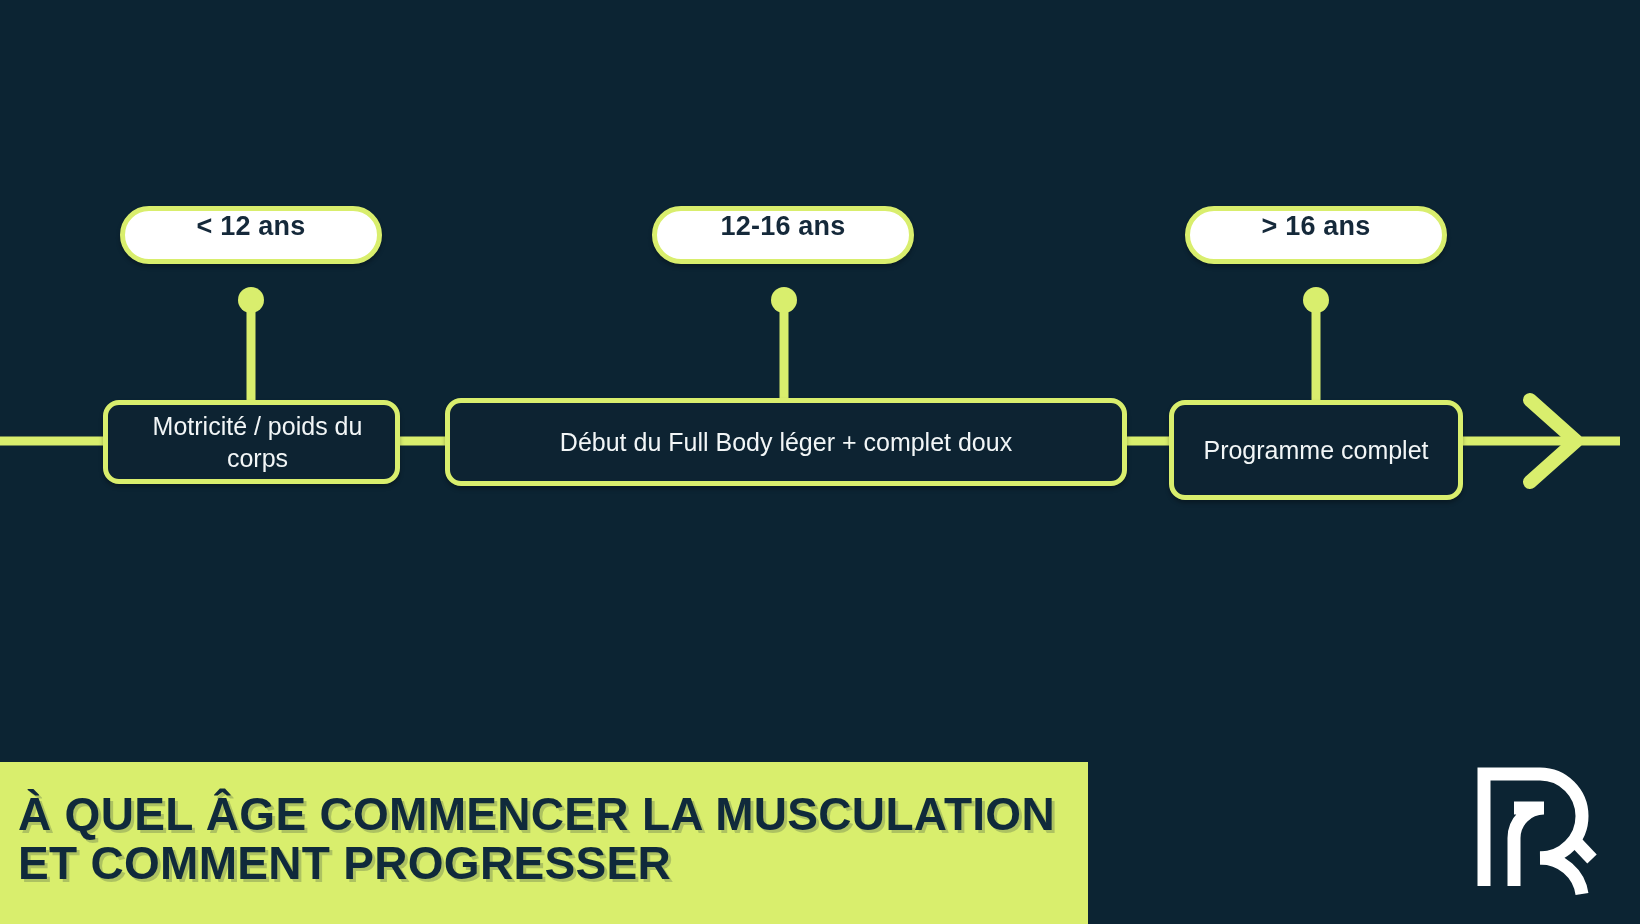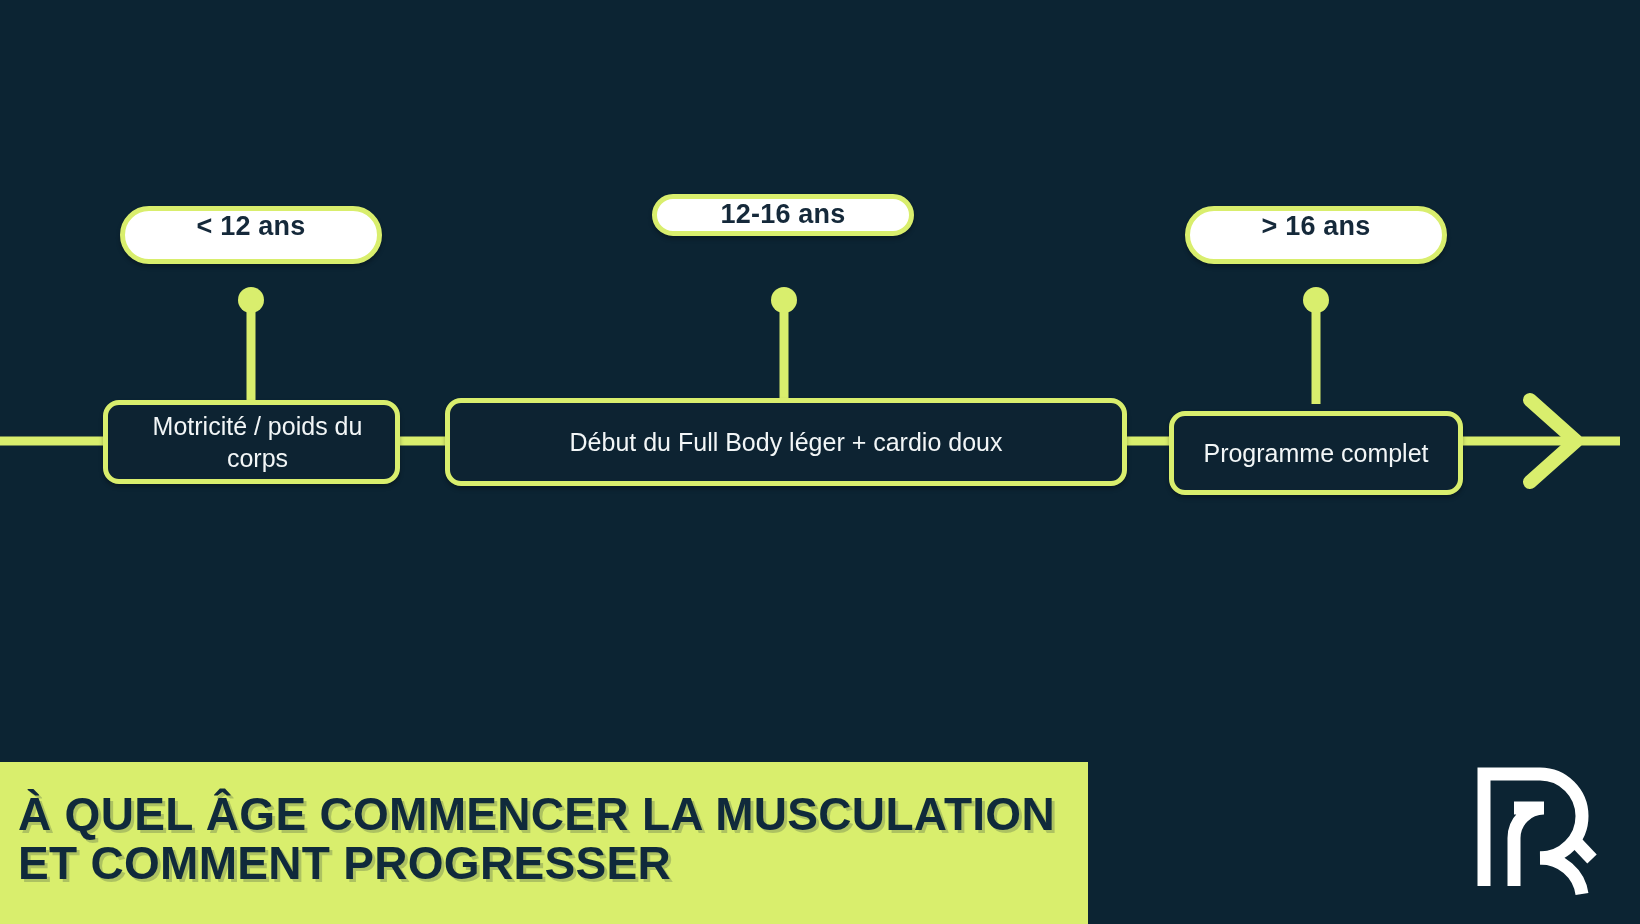--- a/index.html
+++ b/index.html
@@ -101,37 +101,37 @@
 
     <circle cx="251" cy="300" r="13" fill="#d9ee6d"></circle>
     <circle cx="784" cy="300" r="13" fill="#d9ee6d"></circle>
     <circle cx="1316" cy="300" r="13" fill="#d9ee6d"></circle>
   </svg>
 
   <div class="age-pill" style="left:120px; top:206px; width:262px; height:58px;">
     <span>&lt; 12 ans</span>
   </div>
 
-  <div class="age-pill" style="left:652px; top:194px; width:262px; height:42px;">
+  <div class="age-pill" style="left:652px; top:206px; width:262px; height:58px;">
     <span>12-16 ans</span>
   </div>
 
   <div class="age-pill" style="left:1185px; top:206px; width:262px; height:58px;">
     <span>&gt; 16 ans</span>
   </div>
 
   <div class="stage-box" style="left:103px; top:400px; width:297px; height:84px;padding-left:30px;">
     <span>Motricité / poids du corps</span>
   </div>
 
   <div class="stage-box" style="left:445px; top:398px; width:682px; height:88px;">
-    <span>Début du Full Body léger + cardio doux</span>
+    <span>Début du Full Body léger + complet doux</span>
   </div>
 
-  <div class="stage-box" style="left:1169px; top:400px; width:294px; height:84px;margin-top:11px;">
+  <div class="stage-box" style="left:1169px; top:400px; width:294px; height:100px;">
     <span>Programme complet</span>
   </div>
 
   <div id="title-banner">
     <div class="tl">À QUEL ÂGE COMMENCER LA MUSCULATION</div>
     <div class="tl">ET COMMENT PROGRESSER</div>
   </div>
 
   <svg id="brand-logo" viewBox="0 0 130 135" xmlns="http://www.w3.org/2000/svg">
     <g fill="none" stroke="#ffffff" stroke-width="13" stroke-linecap="butt">

